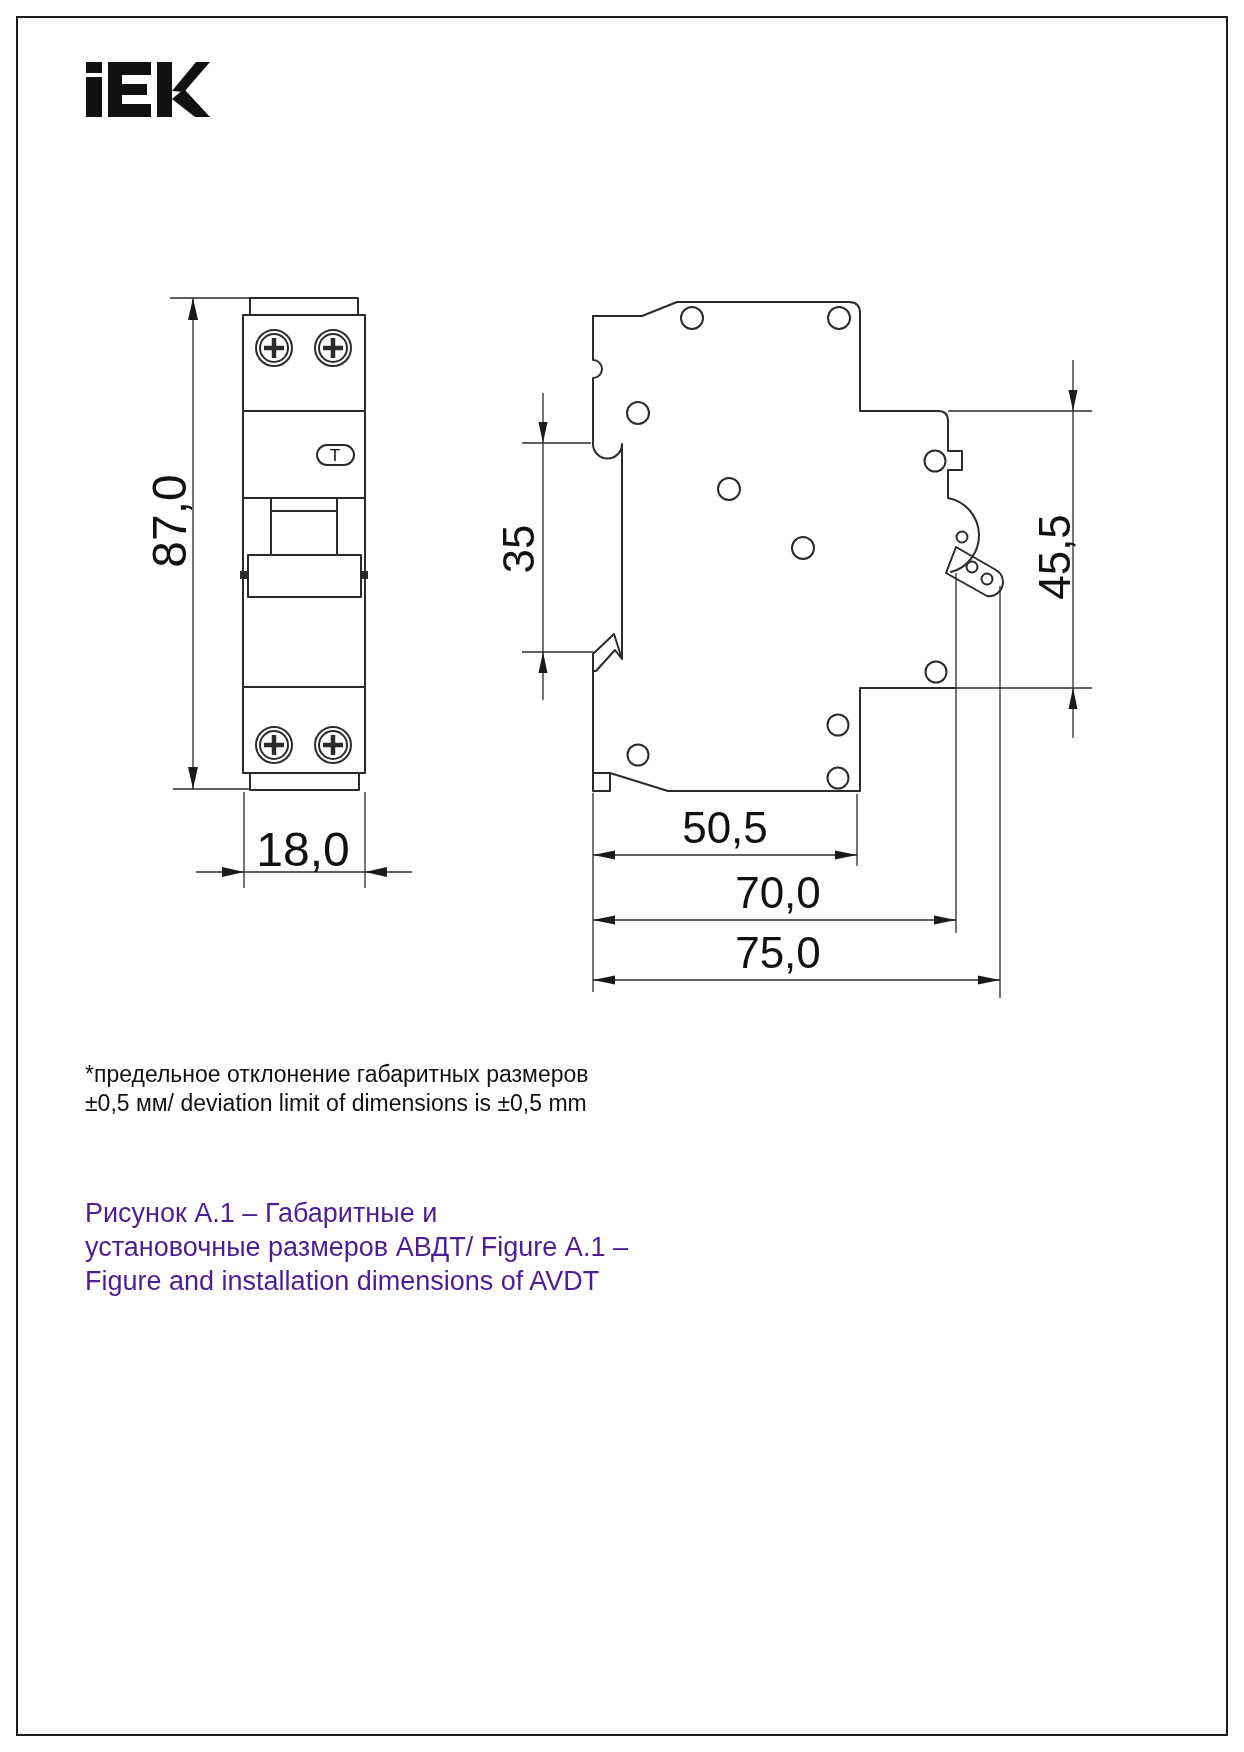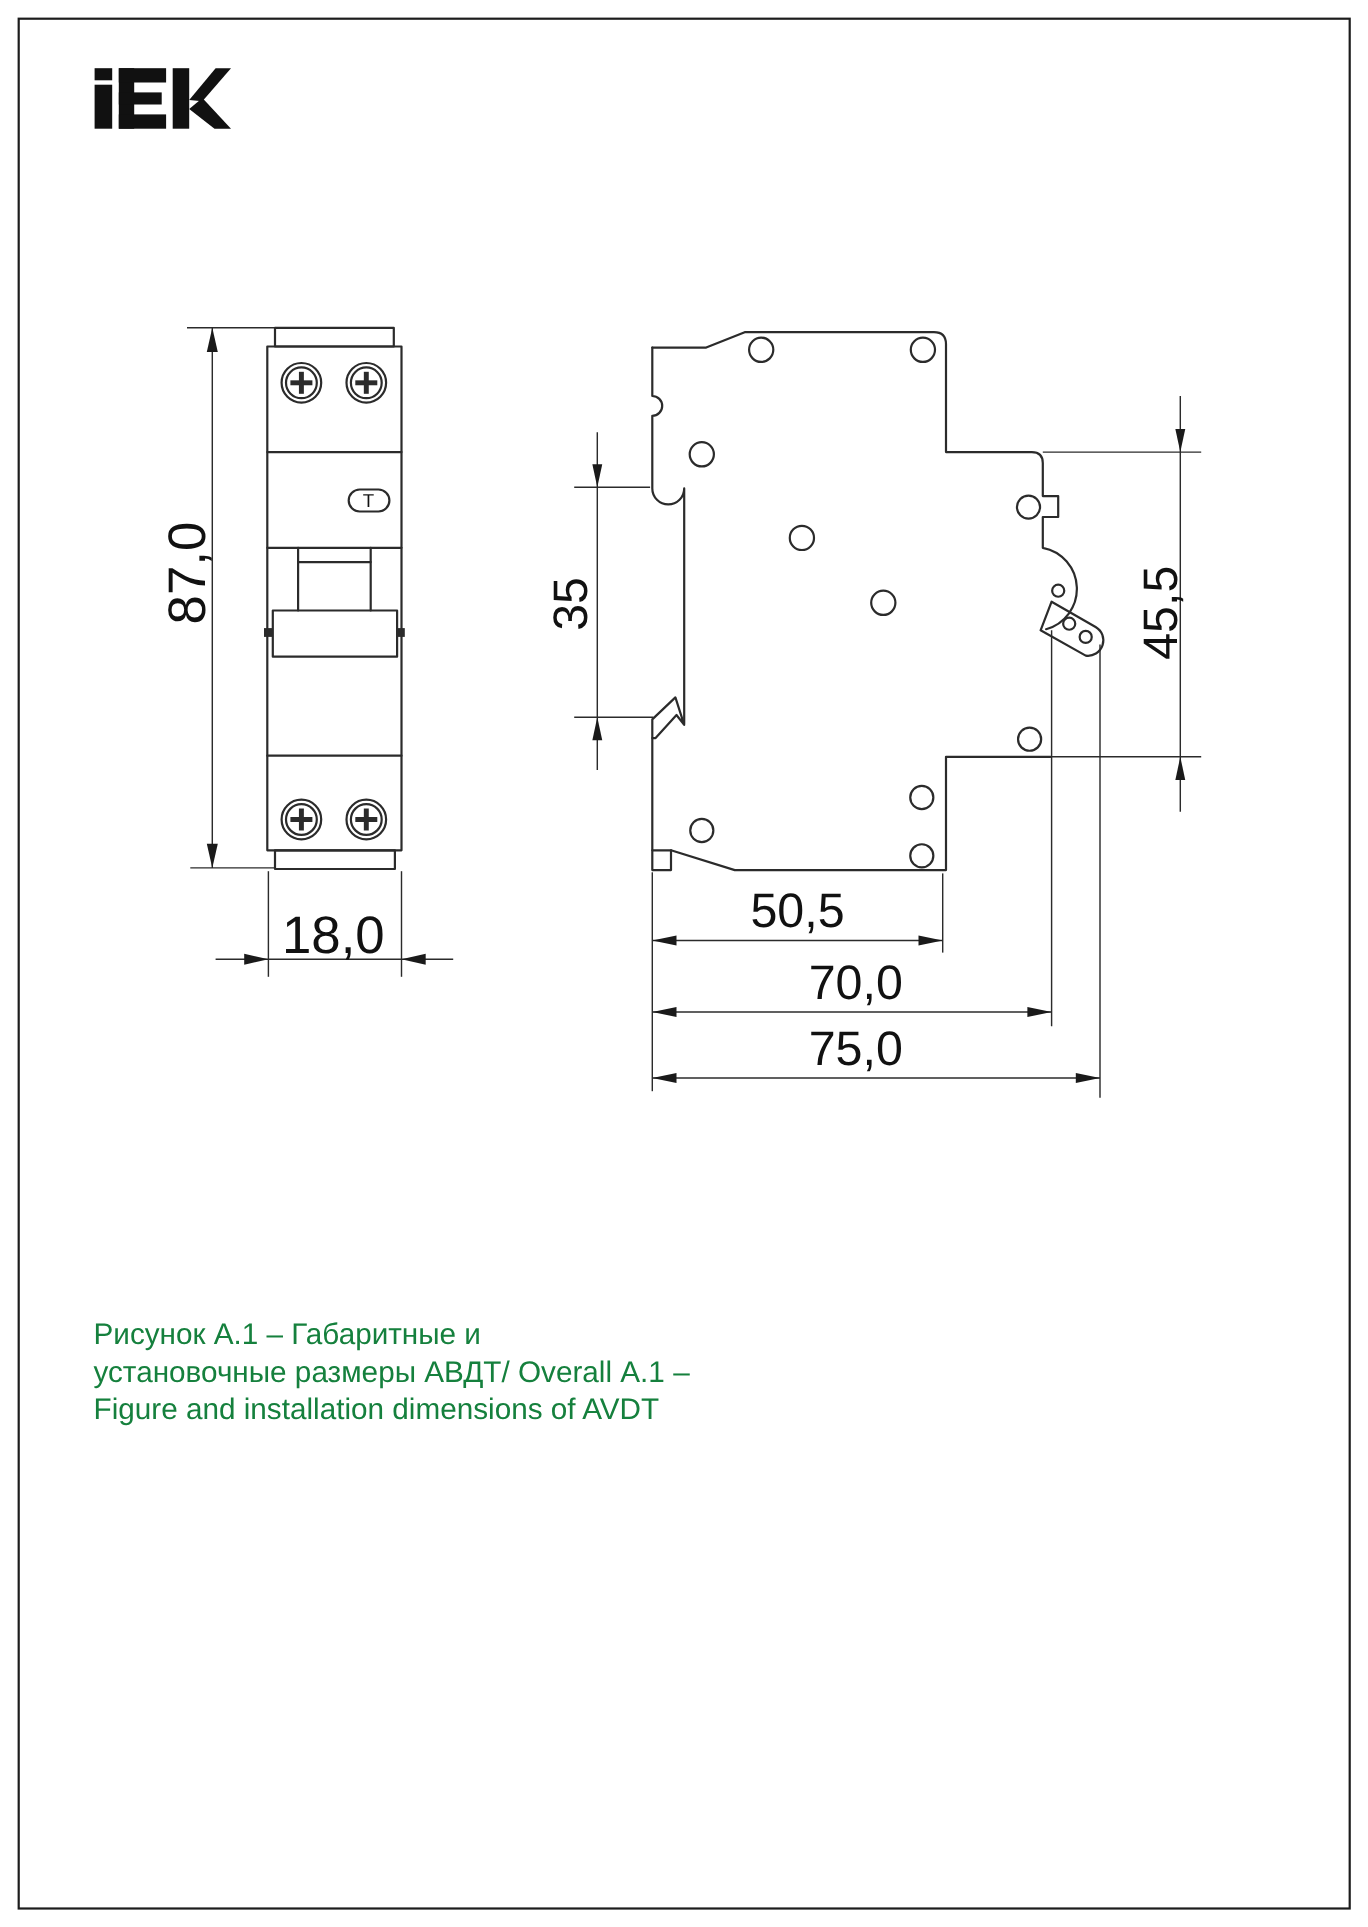--- a/index.html
+++ b/index.html
@@ -11,21 +11,21 @@
     position:absolute;left:16px;top:16px;right:16px;bottom:16px;
     border:2px solid #1c1c1c;pointer-events:none;
   }
   .drawing-svg{position:absolute;left:0;top:0;width:1244px;height:1752px;}
   .note-block{
     position:absolute;left:85px;top:1060px;width:560px;
     font-size:23px;line-height:29px;color:#111;
   }
   .caption-block{
     position:absolute;left:85px;top:1196px;width:620px;
-    font-size:27px;line-height:34px;color:#15803d;
+    font-size:27px;line-height:34px;color:#4c1d95;
   }
   .outline{fill:none;stroke:#2b2b2b;stroke-width:2;stroke-linejoin:round;stroke-linecap:round;}
   .thin{fill:none;stroke:#2b2b2b;stroke-width:1.3;stroke-linecap:butt;}
   .arrow{fill:#1a1a1a;stroke:none;}
   .dimtext{fill:#111;font-family:"Liberation Sans",sans-serif;}
   .screwline{stroke:#2b2b2b;stroke-width:4.5;stroke-linecap:butt;fill:none;}
   .logoshape{fill:#111;stroke:none;}
   .nub{fill:#2b2b2b;stroke:none;}
 </style>
 </head>
@@ -182,19 +182,23 @@
       <g>
         <line class="thin" x1="593" y1="793" x2="593" y2="992"></line>
         <line class="thin" x1="593" y1="980" x2="1000" y2="980"></line>
         <polygon class="arrow" points="593,980 615,975.5 615,984.5"></polygon>
         <polygon class="arrow" points="1000,980 978,975.5 978,984.5"></polygon>
         <text class="dimtext" font-size="44" text-anchor="middle" x="778" y="968">75,0</text>
       </g>
     </g>
   </svg>
 
+  <div class="note-block">
+    <div>*предельное отклонение габаритных размеров</div>
+    <div>±0,5 мм/ deviation limit of dimensions is ±0,5 mm</div>
+  </div>
 
   <div class="caption-block">
     <div>Рисунок А.1 – Габаритные и</div>
-    <div>установочные размеры АВДТ/ Overall А.1 –</div>
+    <div>установочные размеров АВДТ/ Figure А.1 –</div>
     <div>Figure and installation dimensions of AVDT</div>
   </div>
 </div>
 
 </body></html>

